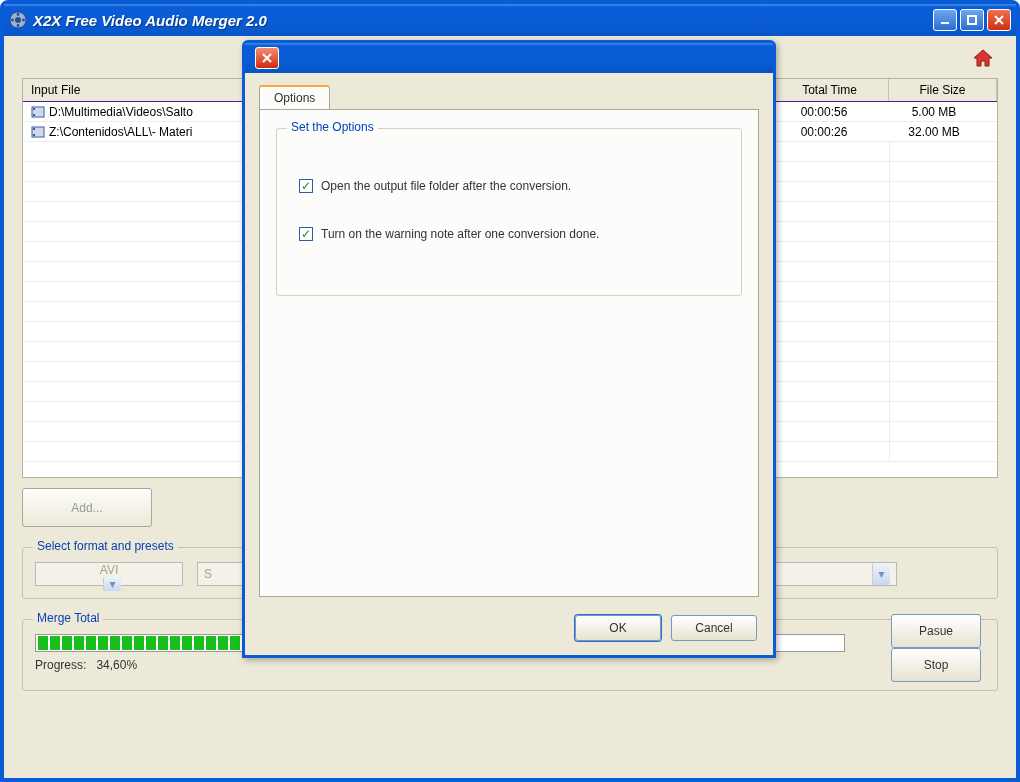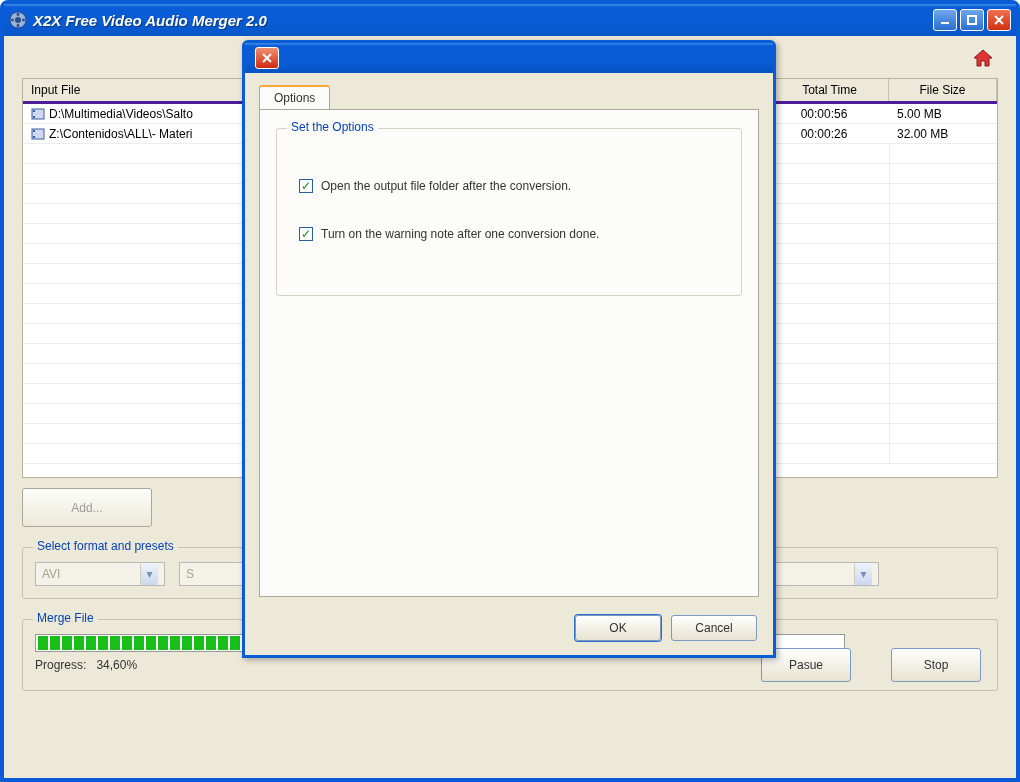--- a/index.html
+++ b/index.html
@@ -70,21 +70,21 @@
 .filelist {
   margin-top: 28px;
   border: 1px solid #b6b29e;
   background: #fff;
   height: 400px;
   position: relative;
 }
 .filelist-header {
   display: flex;
   background: #ece9d8;
-  border-bottom: 3px solid #4c1d95;
+  border-bottom: 1px solid #4c1d95;
 }
 .filelist-header .col {
   padding: 4px 8px;
   border-right: 1px solid #c5c2b2;
   font-size: 12px;
 }
 .col-input { flex: 1; }
 .col-time { width: 118px; text-align: center; }
 .col-size { width: 108px; text-align: center; }
 .filelist-body {
@@ -92,21 +92,21 @@
 }
 .file-row {
   display: flex;
   border-bottom: 1px solid #ededed;
   height: 20px;
   align-items: center;
 }
 .file-row .fcell { padding: 2px 8px; font-size: 12px; }
 .file-row .fcell.name { flex: 1; display: flex; align-items: center; gap: 4px; overflow: hidden; white-space: nowrap; }
 .file-row .fcell.time { width: 118px; text-align: center; padding-right: 20px;}
-.file-row .fcell.size { width: 108px; text-align: left; padding-right: 26px;}
+.file-row .fcell.size { width: 108px; text-align: center; padding-right: 26px;}
 .empty-row { height: 20px; border-bottom: 1px solid #ededed; display:flex;}
 .empty-row > div:first-child{flex:1;}
 .empty-row > div { border-right: none; }
 .vsep { border-left: 1px solid #ededed; width: 118px; }
 .vsep2 { border-left: 1px solid #ededed; width: 108px; }
 
 .file-ico {
   width: 14px; height: 14px;
   display: inline-block;
 }
@@ -185,22 +185,21 @@
 .progress-text {
   margin-top: 6px;
   font-size: 12px;
   color: #333;
 }
 .right-btns {
   position: absolute;
   right: 16px;
   bottom: 8px;
   display: flex;
-  flex-direction: row;
-  gap: 40px;
+  flex-direction: column;
   align-items: flex-start;
 }
 .xp-button.enabled { color: #333; background: linear-gradient(#fff,#e7e3d0); border: 1px solid #7a98c0; min-width: 90px; height: 34px; }
 
 .merge-area { position: relative; }
 .merge-area .mergebox { margin-right: 140px; }
 
 
 .modal {
   position: absolute;
@@ -461,33 +460,33 @@
       </div>
     </div>
 
     <div class="btnrow">
       <button class="xp-button">Add...</button>
     </div>
 
     <div class="groupbox">
       <div class="legend">Select format and presets</div>
       <div style="display:flex; gap:14px;">
-        <div class="combo" style="width:130px;">
+        <div class="combo" style="width:148px;flex-direction:column;">
           <span>AVI</span>
           <span class="arrow">▾</span>
         </div>
         <div class="combo wide">
           <span>S</span>
           <span class="arrow">▾</span>
         </div>
       </div>
     </div>
 
     <div class="groupbox merge-area" style="padding-bottom:18px;">
-      <div class="legend">Merge File</div>
+      <div class="legend">Merge Total</div>
       <div class="mergebox">
         <div class="progressbar" id="progressbar">
             <div class="progress-seg"></div>
             <div class="progress-seg"></div>
             <div class="progress-seg"></div>
             <div class="progress-seg"></div>
             <div class="progress-seg"></div>
             <div class="progress-seg"></div>
             <div class="progress-seg"></div>
             <div class="progress-seg"></div>

